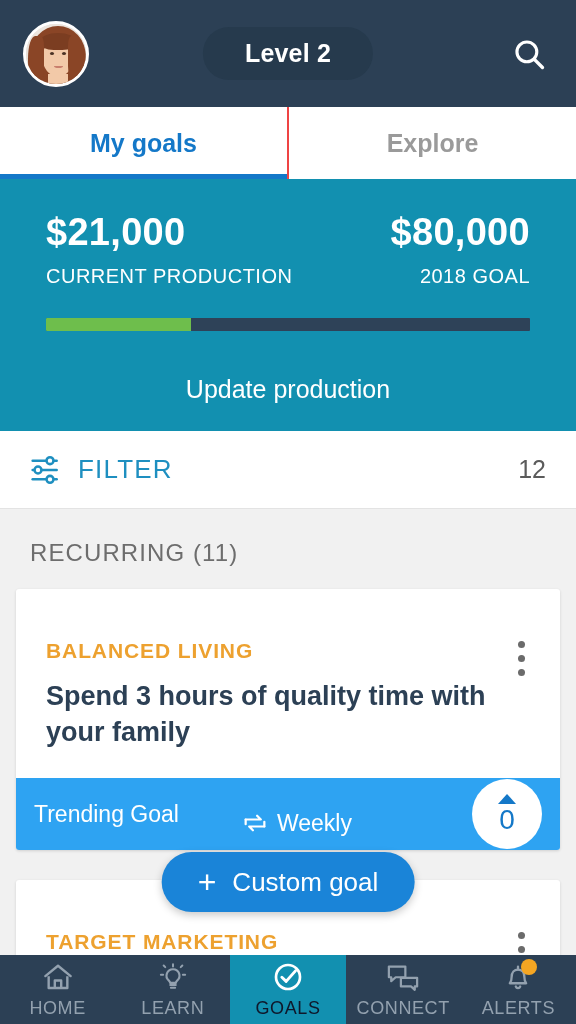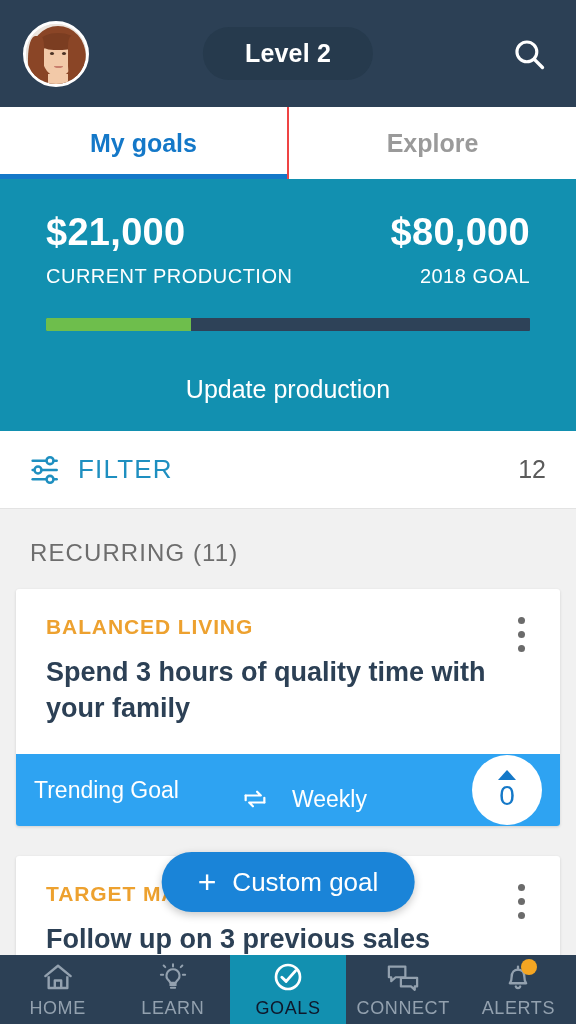--- a/index.html
+++ b/index.html
@@ -97,39 +97,39 @@
   .list-area { background:#f1f1f1; padding-top:30px; }
   .section-title {
     color:#6d6d6d; font-size:24px; letter-spacing:1.1px;
     padding:0 30px 22px 30px;
   }
   .card {
     margin:0 16px; background:#ffffff; border-radius:3px;
     box-shadow:0 1px 3px rgba(0,0,0,.14);
     overflow:hidden; position:relative;
   }
-  .card-body { padding:26px 30px 28px 30px; position:relative; }
+  .card-body { padding:26px 30px 28px 30px; position:relative;margin-top:24px; }
   .card-cat { color:#eda12f; font-size:21px; font-weight:bold; letter-spacing:.9px; }
   .card-title {
     color:#2c4055; font-size:27px; font-weight:bold; line-height:1.32;
     margin-top:16px; max-width:440px;
   }
   .kebab {
     position:absolute; right:22px; top:24px;
     width:34px; height:42px; display:flex; flex-direction:column;
     align-items:center; justify-content:center; gap:7px;
   }
   .kebab i { width:7px; height:7px; border-radius:50%; background:#6b6b6b; display:block; }
 
   .card-footer {
     background:#2ea3f2; height:72px; display:flex; align-items:center;
     padding:0 18px; color:#ffffff; position:relative;
   }
   .foot-trending { font-size:23px; }
-  .foot-repeat { display:flex; align-items:center; gap:23px; margin-left:62px;margin-top:18px; }
+  .foot-repeat { display:flex; align-items:center; gap:8px; margin-left:62px;margin-top:18px; }
   .foot-freq { font-size:23px; }
   .counter {
     position:absolute; right:18px; top:50%; transform:translateY(-50%);
     width:70px; height:70px; border-radius:50%; background:#ffffff;
     display:flex; flex-direction:column; align-items:center; justify-content:center;
     gap:2px; box-shadow:0 0 0 0 rgba(0,0,0,0);
   }
   .counter .tri {
     width:0; height:0; border-left:9px solid transparent; border-right:9px solid transparent;
     border-bottom:10px solid #1478c8;

